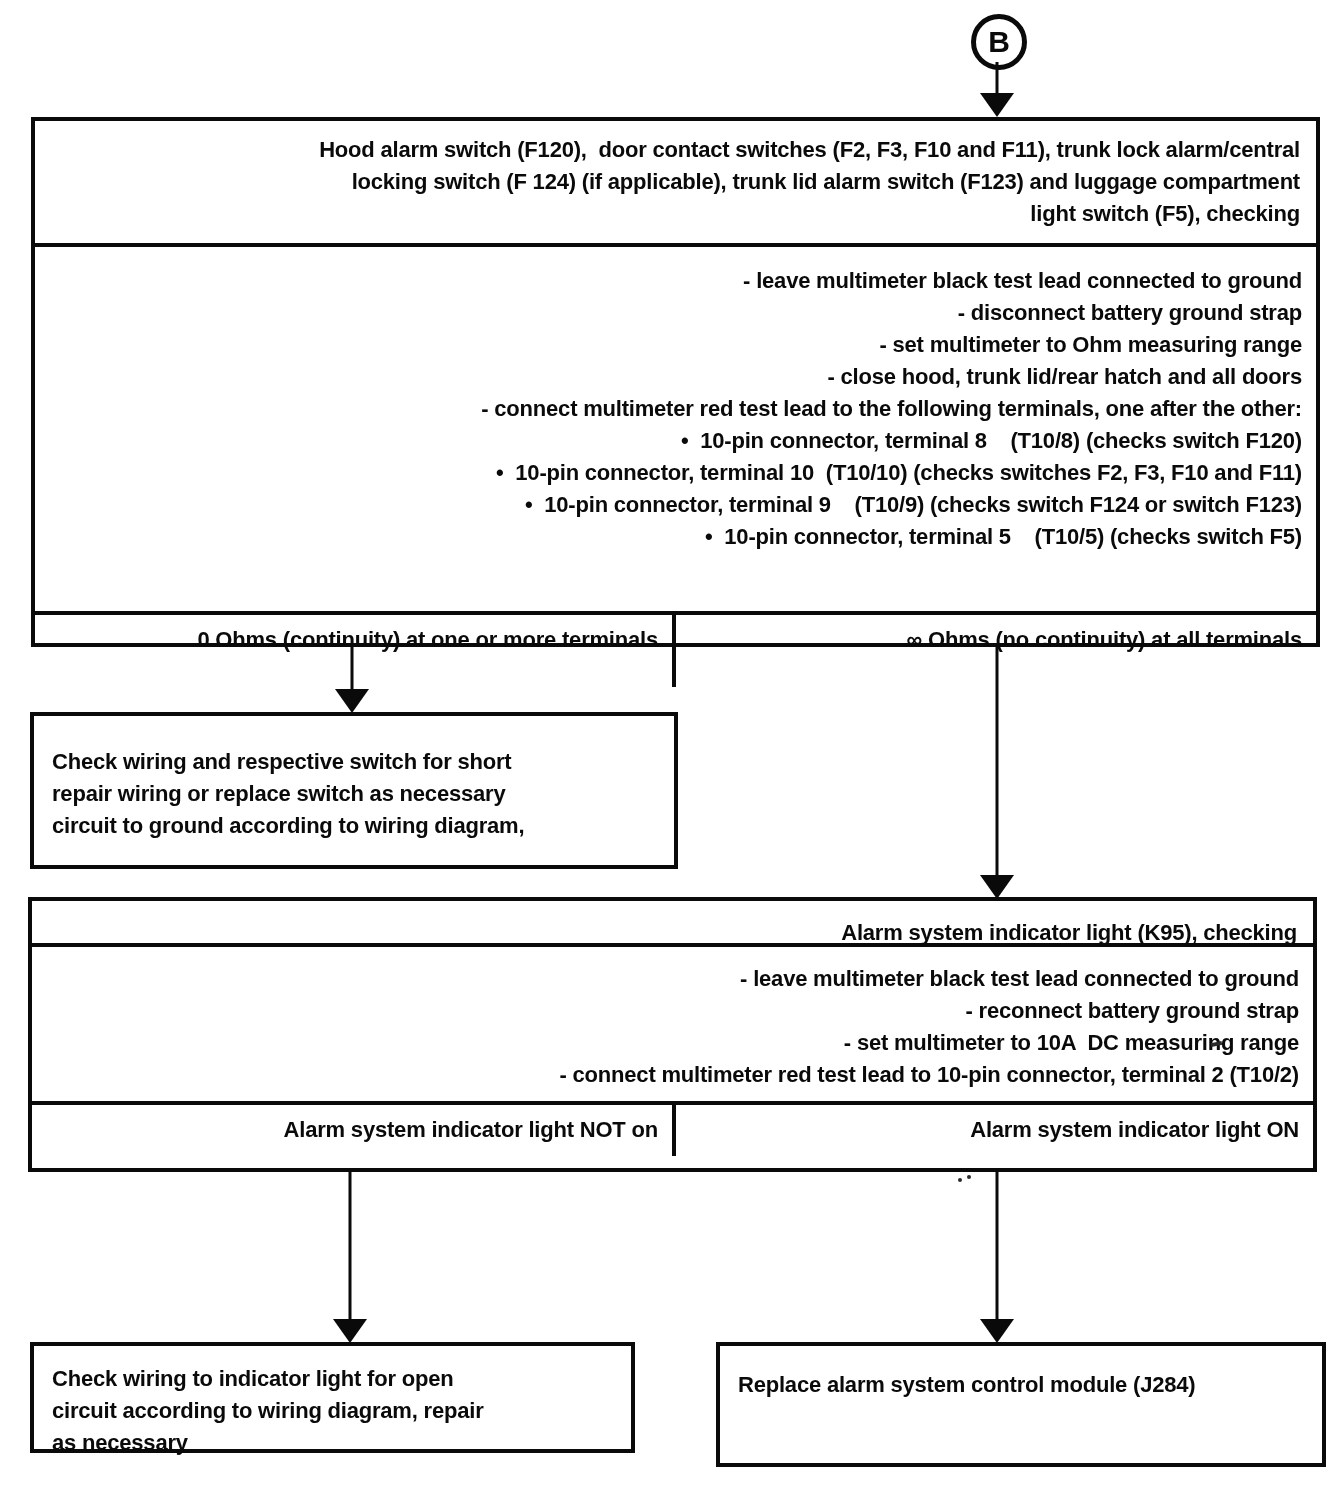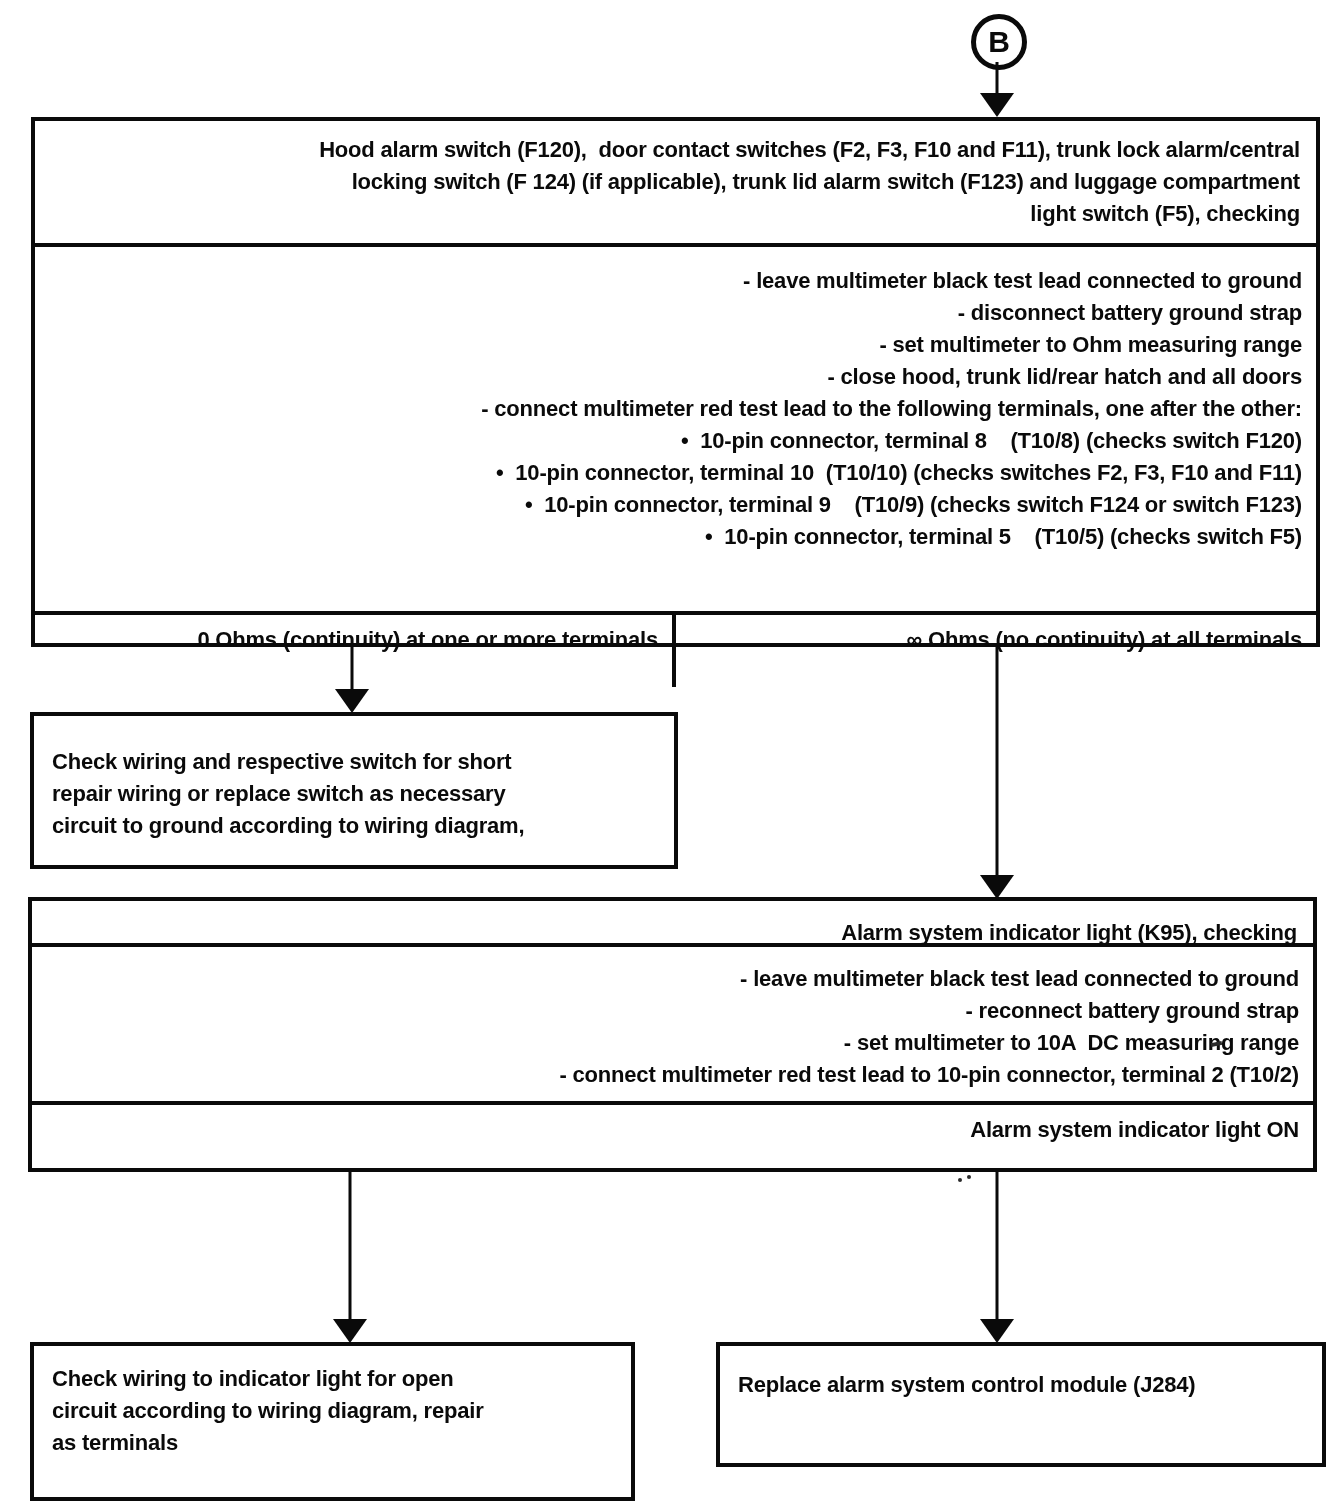--- a/index.html
+++ b/index.html
@@ -56,21 +56,21 @@
   #box2 .steps{height:154px;padding:16px 14px 0;}
   #box2 .outcomes{height:55px;}
   #box2 .cleft{width:644px;}
   .outcomes{display:flex;border-top:4px solid var(--ink);}
   .outcomes .cell{box-sizing:border-box;padding:12px 14px 0;white-space:pre;overflow:hidden;}
   .outcomes .cleft{flex:none;border-right:4px solid var(--ink);}
   .outcomes .cright{flex:1;}
   
   .action{position:absolute;border:4px solid var(--ink);box-sizing:border-box;background:var(--paper);}
   #action1{left:30px;top:712px;width:648px;height:157px;padding:30px 20px 0 18px;}
-  #action2{left:30px;top:1342px;width:605px;height:159px;padding:17px 4px 0 18px;}
+  #action2{left:30px;top:1342px;width:605px;height:111px;padding:17px 4px 0 18px;}
   #action3{left:716px;top:1342px;width:610px;height:125px;padding:23px 4px 0 18px;}
   
   .noise{position:absolute;background:#2b2b2b;}
   .noise1{left:1211px;top:1042px;width:11px;height:4px;transform:rotate(-12deg);}
   .noise2{left:958px;top:1178px;width:4px;height:4px;border-radius:50%;box-shadow:9px -3px 0 0 #2b2b2b;}
 </style>
 </head>
 <body>
 
 <div class="page">
@@ -134,38 +134,39 @@
     </div>
     <div class="sec steps">
       <div>
           <div class="line">- leave multimeter black test lead connected to ground</div>
           <div class="line">- reconnect battery ground strap</div>
           <div class="line">- set multimeter to 10A  DC measuring range</div>
           <div class="line">- connect multimeter red test lead to 10-pin connector, terminal 2 (T10/2)</div>
         </div>
     </div>
     <div class="sec outcomes">
+      <div class="cell cleft">Alarm system indicator light NOT on</div>
       <div class="cell cright">Alarm system indicator light ON</div>
     </div>
   </div>
 
   <div class="arrow a-2l">
     <div class="shaft"></div>
     <div class="head"></div>
   </div>
   <div class="arrow a-2r">
     <div class="shaft"></div>
     <div class="head"></div>
   </div>
 
   <div class="action" id="action2">
     <div>
         <div class="line">Check wiring to indicator light for open</div>
         <div class="line">circuit according to wiring diagram, repair</div>
-        <div class="line">as terminals</div>
+        <div class="line">as necessary</div>
       </div>
   </div>
 
   <div class="action" id="action3">
     <div class="line">Replace alarm system control module (J284)</div>
   </div>
 
   <div class="noise noise1"></div>
   <div class="noise noise2"></div>
 

